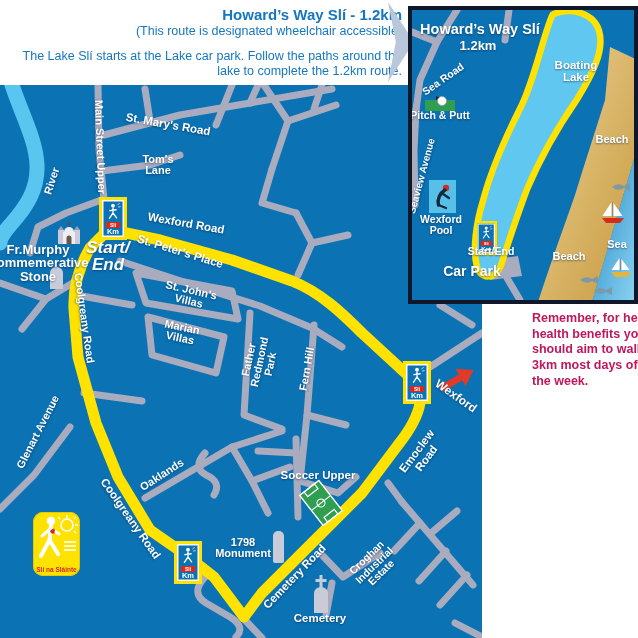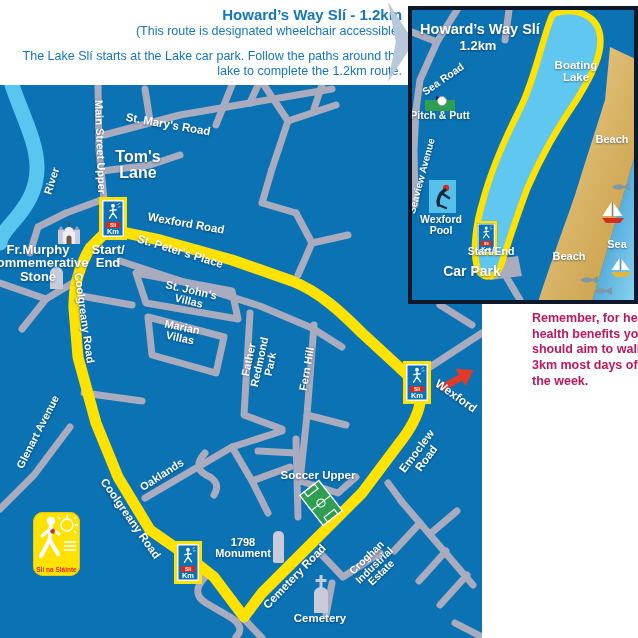--- a/index.html
+++ b/index.html
@@ -214,24 +214,24 @@
     </div>
 
     <svg class="abs" style="left:438px;top:282px;transform:rotate(-30deg);" width="40" height="24" viewBox="0 0 40 24">
       <path d="M2,12 L25,12" stroke="#E23A28" stroke-width="7" stroke-linecap="round"></path>
       <path d="M23,2 L38,12 L23,22 Z" fill="#E23A28"></path>
     </svg>
 
     <div class="lbl" style="left:52px;top:96px;font-size:11px;transform:translate(-50%,-50%) rotate(-72deg);">River</div>
     <div class="lbl" style="left:100px;top:62px;font-size:11px;transform:translate(-50%,-50%) rotate(88deg);">Main Street Upper</div>
     <div class="lbl" style="left:168px;top:40px;font-size:11.5px;transform:translate(-50%,-50%) rotate(10deg);">St. Mary's Road</div>
-    <div class="lbl" style="left:138px;top:80px;font-size:16px;transform:translate(-50%,-50%);">Tom's
+    <div class="lbl" style="left:158px;top:80px;font-size:11px;transform:translate(-50%,-50%);">Tom's
 Lane</div>
     <div class="lbl" style="left:186px;top:139px;font-size:11.5px;transform:translate(-50%,-50%) rotate(10deg);">Wexford Road</div>
-    <div class="lbl" style="left:108px;top:171px;font-size:13px;transform:translate(-50%,-50%);">Start/
+    <div class="lbl" style="left:108px;top:171px;font-size:17px;transform:translate(-50%,-50%);font-style:italic;">Start/
 End</div>
     <div class="lbl" style="left:180px;top:167px;font-size:11.5px;transform:translate(-50%,-50%) rotate(17deg);">St. Peter's Place</div>
     <div class="lbl" style="left:38px;top:178px;font-size:13px;transform:translate(-50%,-50%);">Fr.Murphy
 Commemerative
 Stone</div>
     <div class="lbl" style="left:84px;top:233px;font-size:11px;transform:translate(-50%,-50%) rotate(82deg);">Coolgreany Road</div>
     <div class="lbl" style="left:190px;top:211px;font-size:11px;transform:translate(-50%,-50%) rotate(13deg);">St. John's
 Villas</div>
     <div class="lbl" style="left:181px;top:248px;font-size:11px;transform:translate(-50%,-50%) rotate(12deg);">Marian
 Villas</div>

